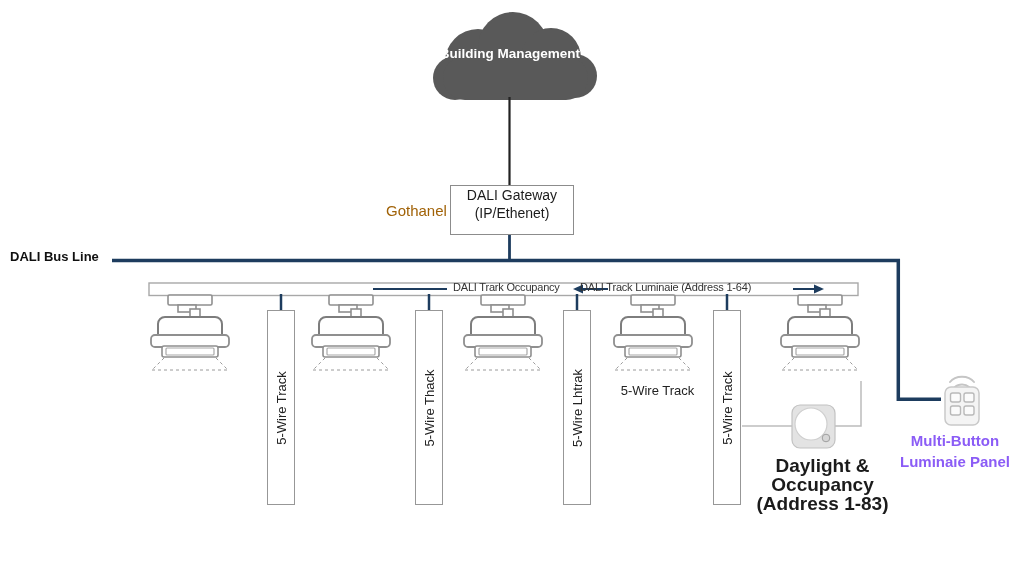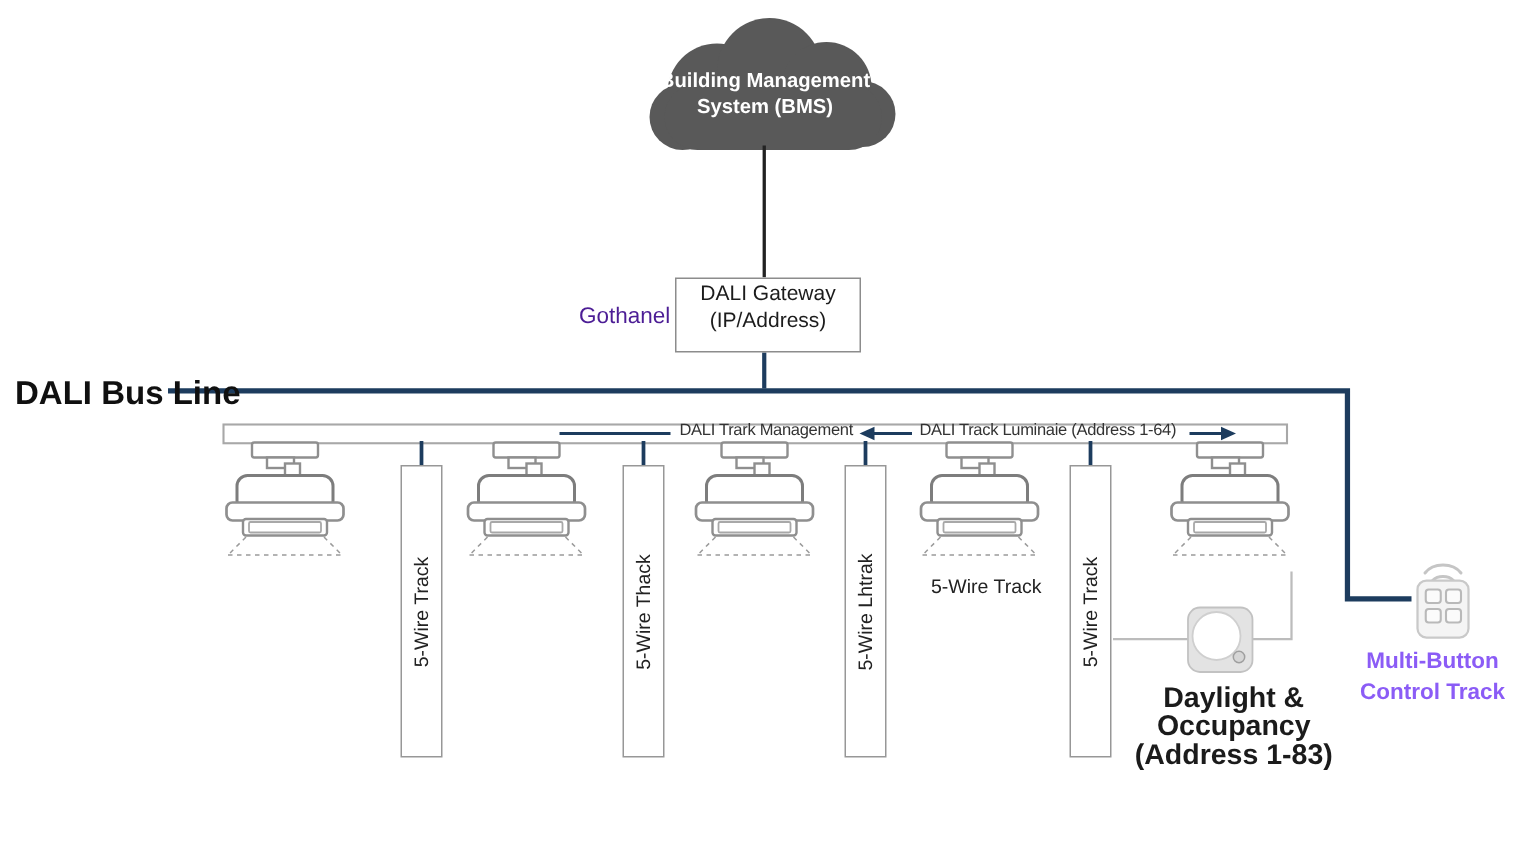--- a/index.html
+++ b/index.html
@@ -2,30 +2,30 @@
 <html><head>
 <meta charset="utf-8">
 <style>
   html,body{margin:0;padding:0;background:#fff;}
   .stage{position:relative;width:1024px;height:576px;background:#ffffff;overflow:hidden;
          font-family:"Liberation Sans",sans-serif;color:#1f1f1f;border-radius:13px;}
   .abs{position:absolute;}
   svg.layer{position:absolute;left:0;top:0;width:1024px;height:576px;}
   .cloud-label{left:428px;top:46px;width:164px;text-align:center;color:#ffffff;
                font-size:13.5px;font-weight:700;line-height:16.5px;}
-  .gothanel{left:386px;top:202px;font-size:15px;color:#4c1d95;}
+  .gothanel{left:386px;top:202px;font-size:15px;color:#a16207;}
   .gateway-box{left:450px;top:185px;width:122px;height:48px;background:#ffffff;
                border:1.5px solid #8c8c8c;display:flex;flex-direction:column;
                align-items:center;justify-content:flex-start;font-size:14px;line-height:18px;
                font-weight:500;color:#1c1c1c;text-align:center;}
-  .bus-label{left:10px;top:249px;font-size:22px;font-weight:600;color:#101010;}
+  .bus-label{left:10px;top:249px;font-size:13px;font-weight:600;color:#101010;}
   .track-text{top:281px;font-size:11px;letter-spacing:-0.2px;font-weight:500;color:#333;
               white-space:nowrap;}
   .track-text.t1{left:453px;}
-  .track-text.t2{left:613px;}
+  .track-text.t2{left:580px;}
   .wire-box{top:310px;width:28px;height:195px;background:#ffffff;border:1.3px solid #979797;
             box-sizing:border-box;}
   .wire-box .vlabel{position:absolute;left:50%;top:50%;
             transform:translate(-50%,-50%) rotate(-90deg);white-space:nowrap;
             font-size:13px;color:#222;}
   .wb0{left:267px;} .wb1{left:415px;} .wb2{left:563px;} .wb3{left:713px;}
   .side-label{left:610px;top:383px;width:95px;text-align:center;font-size:13px;
               font-weight:500;color:#222;}
   .sensor-label{left:745px;top:456px;width:155px;text-align:center;font-size:19px;
                 font-weight:600;line-height:19px;color:#1b1b1b;}
@@ -118,33 +118,32 @@
         <rect x="950.5" y="393" width="10" height="9" rx="2"></rect>
         <rect x="964" y="393" width="10" height="9" rx="2"></rect>
         <rect x="950.5" y="406" width="10" height="9" rx="2"></rect>
         <rect x="964" y="406" width="10" height="9" rx="2"></rect>
       </g>
     </g>
   </svg>
 
   <div class="abs cloud-label">
     <div>Building Management</div>
-    <div>System (BMS)</div>
   </div>
 
   <div class="abs gothanel">Gothanel</div>
 
   <div class="abs gateway-box">
     <div>DALI Gateway</div>
-    <div>(IP/Address)</div>
+    <div>(IP/Ethenet)</div>
   </div>
 
   <div class="abs bus-label">DALI Bus Line</div>
 
-  <div class="abs track-text t1">DALI Trark Management</div>
+  <div class="abs track-text t1">DALI Trark Occupancy</div>
   <div class="abs track-text t2">DALI Track Luminaie (Address 1-64)</div>
 
   <div class="abs wire-box wb0">
     <span class="vlabel">5-Wire Track</span>
   </div>
   <div class="abs wire-box wb1">
     <span class="vlabel">5-Wire Thack</span>
   </div>
   <div class="abs wire-box wb2">
     <span class="vlabel">5-Wire Lhtrak</span>
@@ -155,16 +154,16 @@
 
   <div class="abs side-label">5-Wire Track</div>
 
   <div class="abs sensor-label">
     <div>Daylight &amp; Occupancy</div>
     <div>(Address 1-83)</div>
   </div>
 
   <div class="abs panel-label">
     <div>Multi-Button</div>
-    <div>Control Track</div>
+    <div>Luminaie Panel</div>
   </div>
 
 </div>
 
 </body></html>

